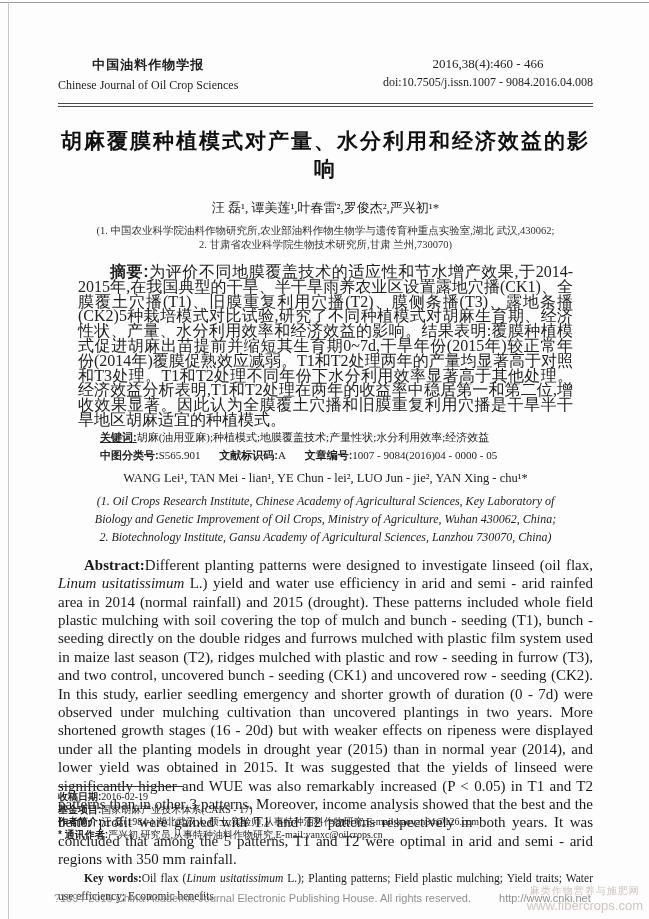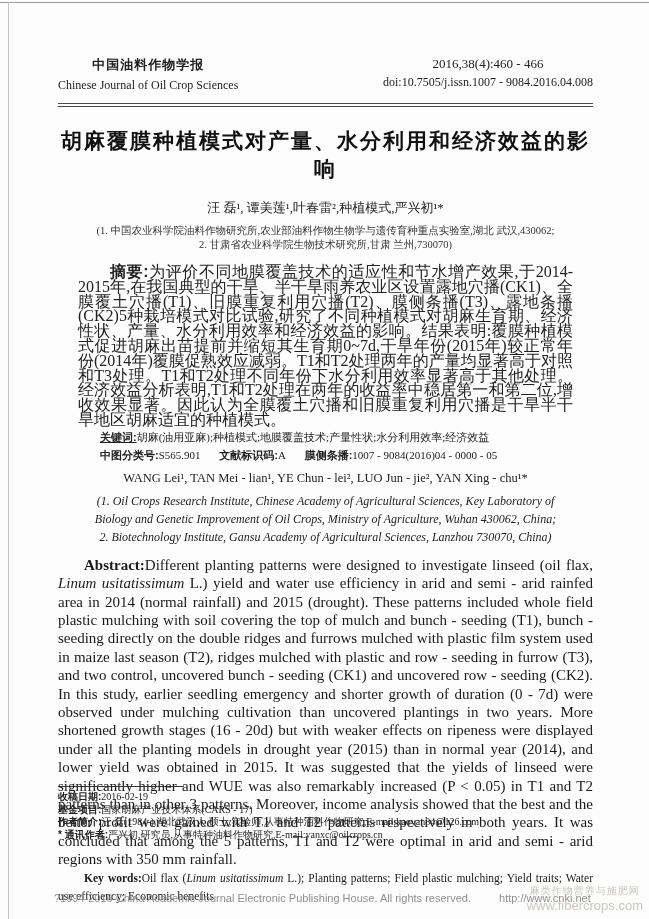--- a/index.html
+++ b/index.html
@@ -81,36 +81,36 @@
         <div class="en">Chinese Journal of Oil Crop Sciences</div>
       </div>
       <div class="jh-right">
         <div class="issue">2016,38(4):460 - 466</div>
         <div class="doi">doi:10.7505/j.issn.1007 - 9084.2016.04.008</div>
       </div>
     </div>
     <div class="double-rule"></div>
 
     <div class="title-cn">胡麻覆膜种植模式对产量、水分利用和经济效益的影响</div>
-    <div class="authors-cn">汪  磊¹, 谭美莲¹,叶春雷²,种植模式,严兴初¹*</div>
+    <div class="authors-cn">汪  磊¹, 谭美莲¹,叶春雷²,罗俊杰²,严兴初¹*</div>
     <div class="affil-cn">
       <div>(1. 中国农业科学院油料作物研究所,农业部油料作物生物学与遗传育种重点实验室,湖北 武汉,430062;</div>
       <div>2. 甘肃省农业科学院生物技术研究所,甘肃 兰州,730070)</div>
     </div>
 
     <div class="abs-cn indent2">
       <span class="lbl">摘要:</span><span>为评价不同地膜覆盖技术的适应性和节水增产效果,于2014-2015年,在我国典型的干旱、半干旱雨养农业区设置露地穴播(CK1)、全膜覆土穴播(T1)、旧膜重复利用穴播(T2)、膜侧条播(T3)、露地条播(CK2)5种栽培模式对比试验,研究了不同种植模式对胡麻生育期、经济性状、产量、水分利用效率和经济效益的影响。结果表明:覆膜种植模式促进胡麻出苗提前并缩短其生育期0~7d,干旱年份(2015年)较正常年份(2014年)覆膜促熟效应减弱。T1和T2处理两年的产量均显著高于对照和T3处理。T1和T2处理不同年份下水分利用效率显著高于其他处理。经济效益分析表明,T1和T2处理在两年的收益率中稳居第一和第二位,增收效果显著。因此认为全膜覆土穴播和旧膜重复利用穴播是干旱半干旱地区胡麻适宜的种植模式。</span>
     </div>
     <div class="kw-cn">
       <span class="lbl">关键词:</span><span>胡麻(油用亚麻);种植模式;地膜覆盖技术;产量性状;水分利用效率;经济效益</span>
     </div>
     <div class="clc-line">
       <span class="lbl">中图分类号:</span><span class="val">S565.901</span>
       <span class="lbl">文献标识码:</span><span class="val">A</span>
-      <span class="lbl">膜侧条播:</span><span>1007 - 9084(2016)04 - 0000 - 05</span>
+      <span class="lbl">文章编号:</span><span>1007 - 9084(2016)04 - 0000 - 05</span>
     </div>
 
     <div class="authors-en">WANG Lei¹, TAN Mei - lian¹, YE Chun - lei², LUO Jun - jie², YAN Xing - chu¹*</div>
     <div class="affil-en">
       <div>(1. Oil Crops Research Institute, Chinese Academy of Agricultural Sciences, Key Laboratory of</div>
       <div>Biology and Genetic Improvement of Oil Crops, Ministry of Agriculture, Wuhan 430062, China;</div>
       <div>2. Biotechnology Institute, Gansu Academy of Agricultural Sciences, Lanzhou 730070, China)</div>
     </div>
 
     <div class="abs-en para-indent">

